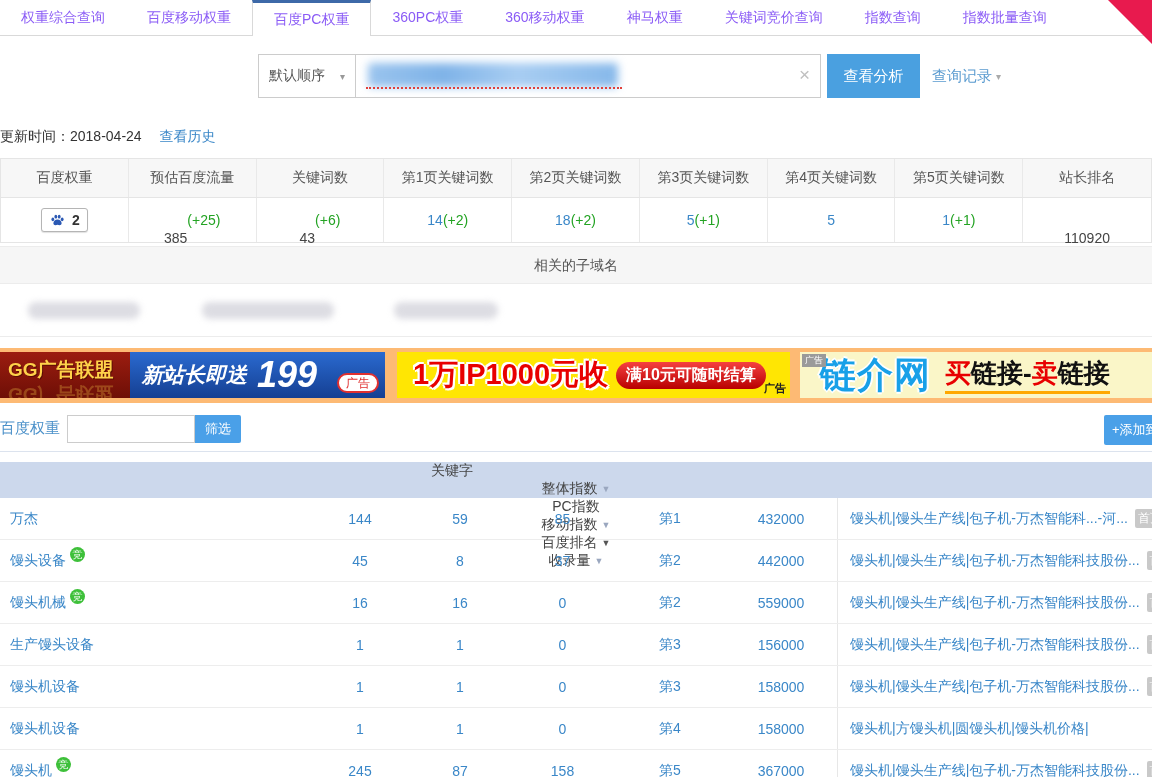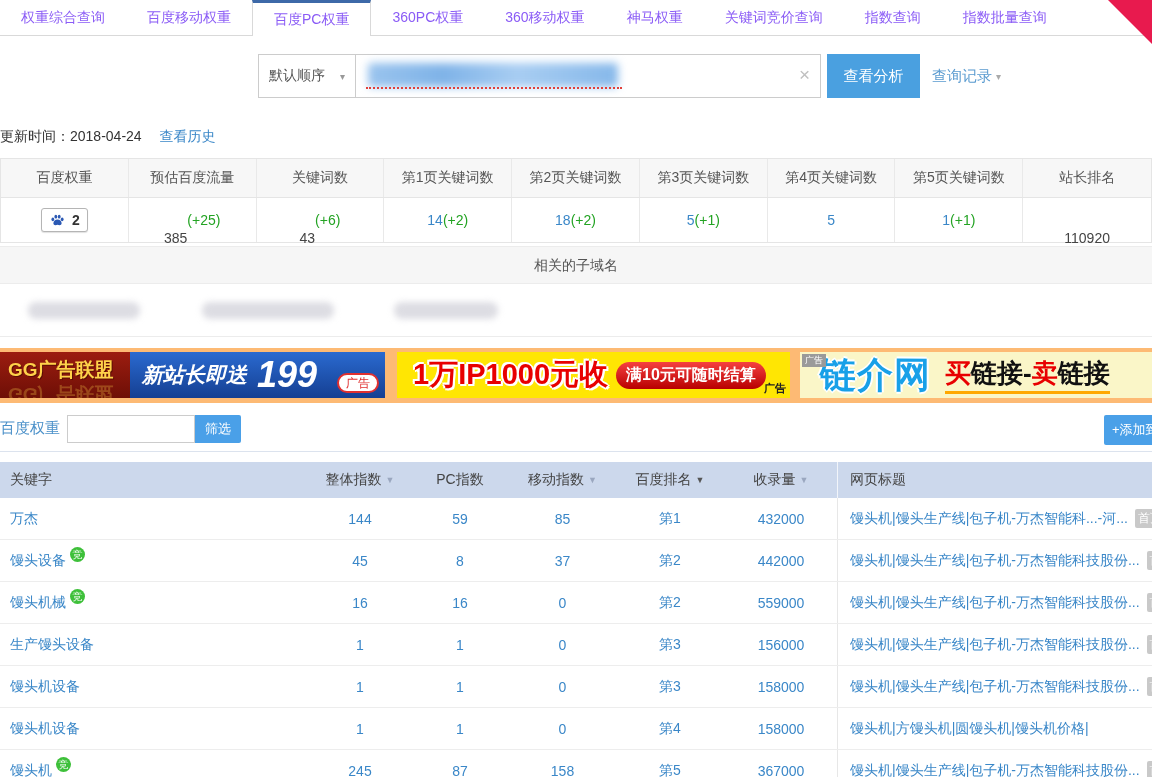--- a/index.html
+++ b/index.html
@@ -92,21 +92,21 @@
   .finput{position:absolute;left:67px;top:2px;width:128px;height:28px;box-sizing:border-box;
           border:1px solid #ccc;outline:none;font-size:13px;padding:0 6px;}
   .fbtn{position:absolute;left:195px;top:2px;height:28px;line-height:28px;background:#4aa0e8;color:#fff;
         font-size:13px;padding:0 10px;border-radius:0 2px 2px 0;cursor:pointer;}
   .addbtn{position:absolute;left:1104px;top:2px;height:30px;line-height:30px;background:#4aa0e8;color:#fff;
         font-size:13px;padding:0 8px;border-radius:2px;white-space:nowrap;cursor:pointer;}
   .divider{position:absolute;top:451px;left:0;width:1152px;border-top:1px solid #dce3ee;}
 
   
   .ktable{position:absolute;top:462px;left:0;width:1152px;}
-  .khead{display:flex;align-items:center;height:36px;background:#ccd8ec;color:#444;font-size:14px;}
+  .khead{display:flex;align-items:center;height:36px;background:#ccd8ec;color:#444;font-size:14px;flex-direction:column;}
   .krow{display:flex;align-items:center;height:41px;border-bottom:1px solid #ededed;font-size:14px;background:#fff;justify-content:space-between;}
   .kc{display:flex;align-items:center;box-sizing:border-box;}
   .c-kw{width:310px;padding-left:10px;}
   .c-ov{width:100px;justify-content:center;}
   .c-pc{width:100px;justify-content:center;}
   .c-mb{width:105px;justify-content:center;}
   .c-rk{width:110px;justify-content:center;}
   .c-cl{width:112px;justify-content:center;}
   .c-tt{flex:1;padding-left:12px;white-space:nowrap;overflow:hidden;}
   .khead .c-tt{border-left:1px solid rgba(255,255,255,.75);align-self:stretch;}

